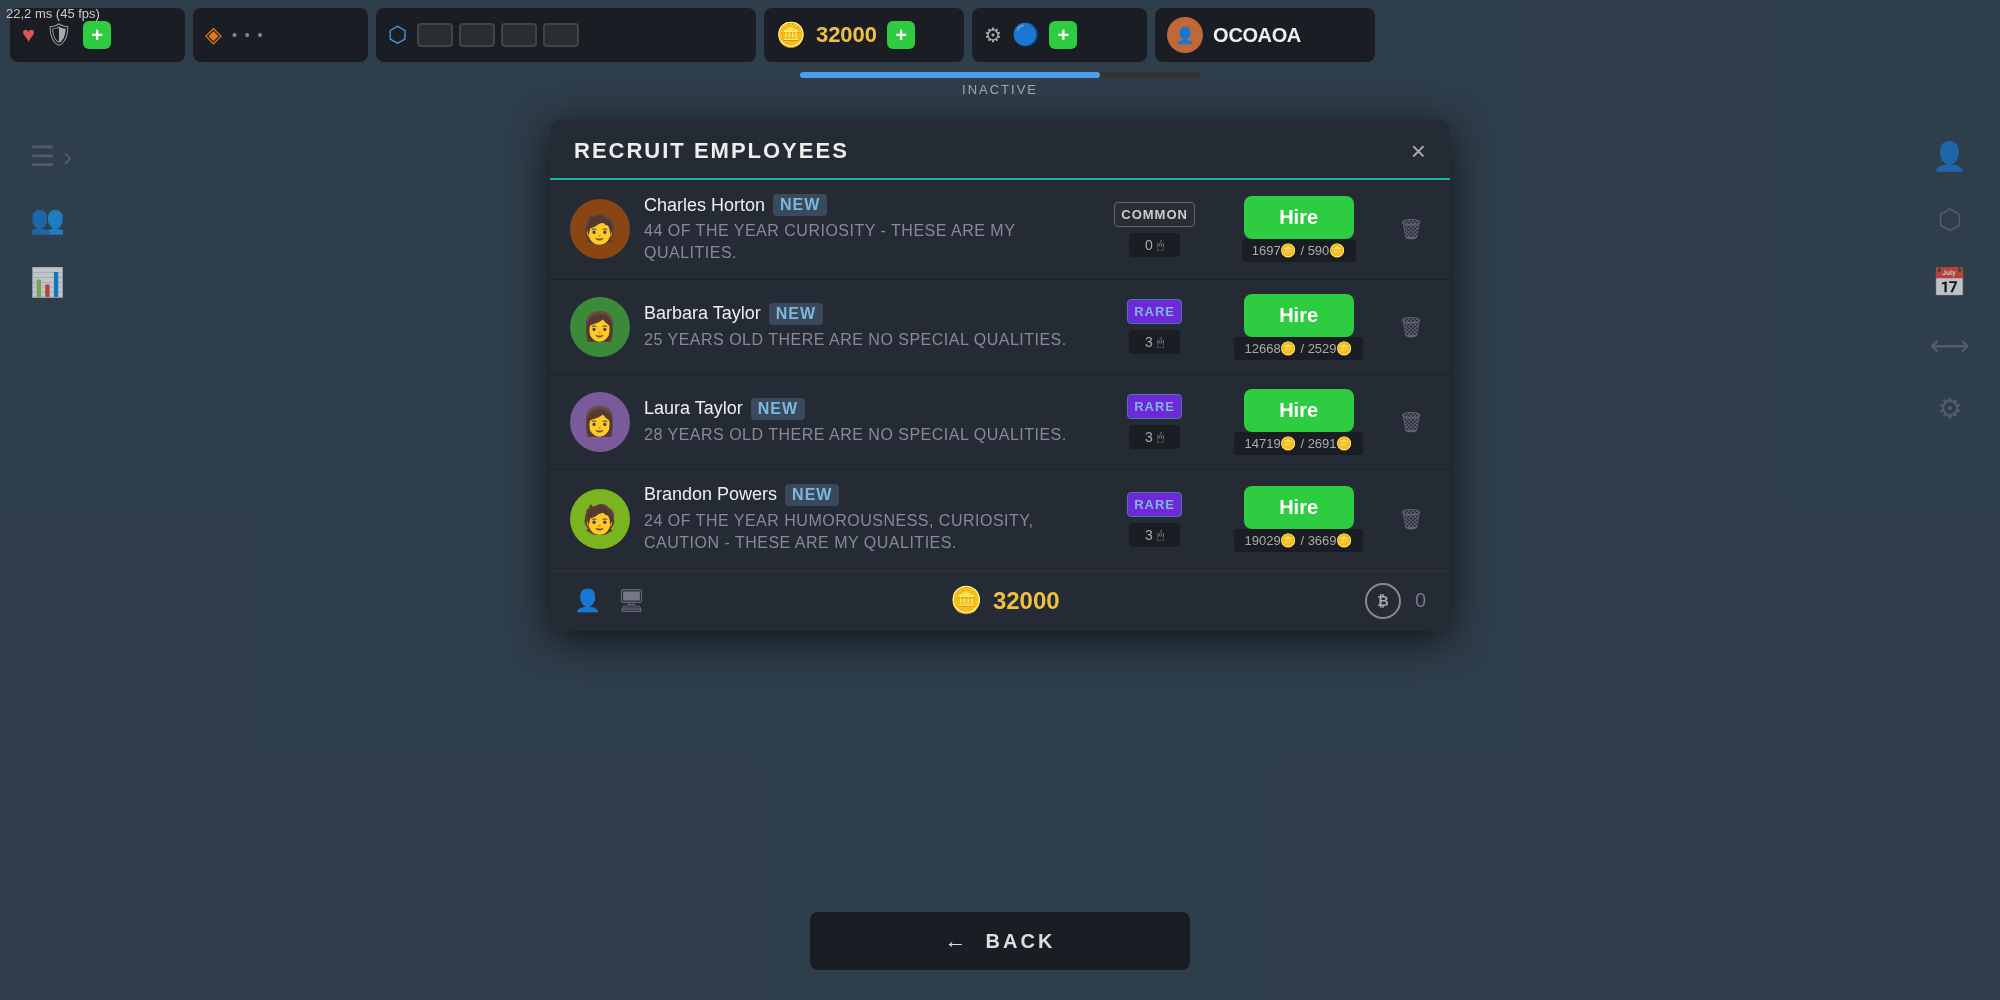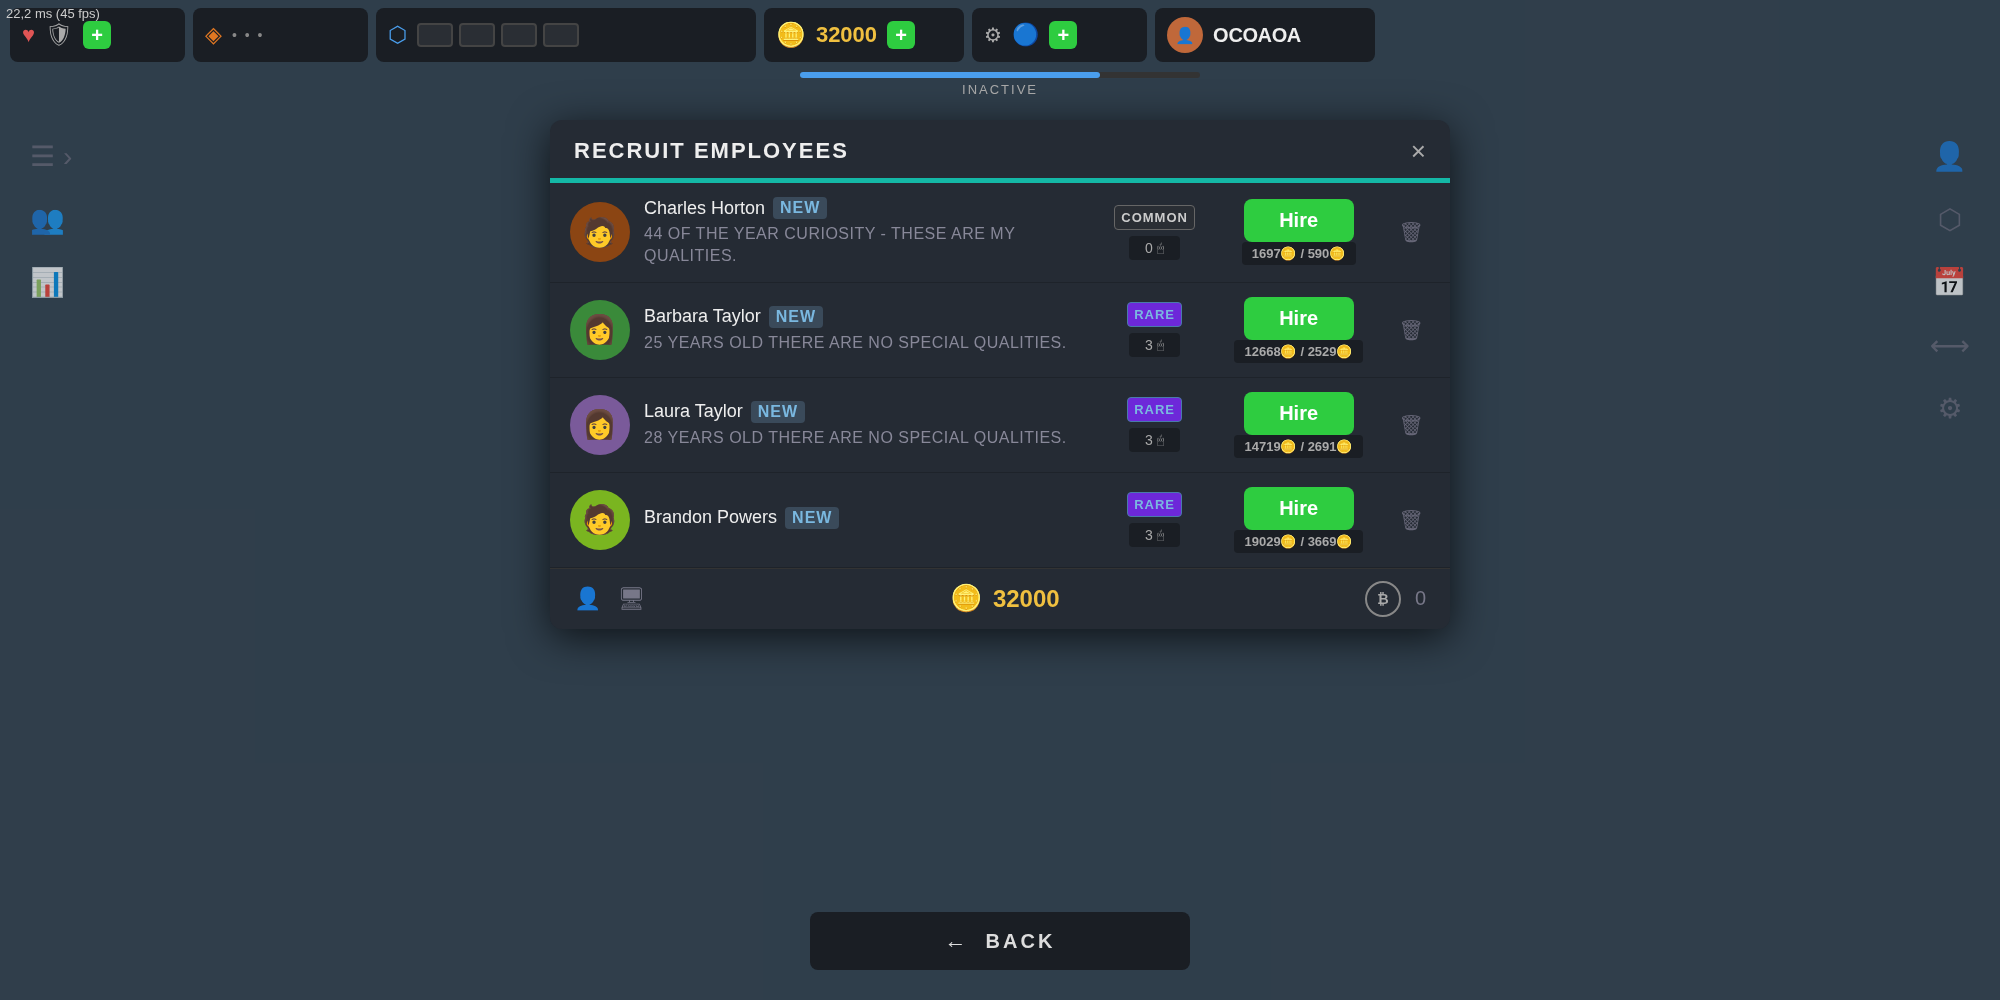--- a/index.html
+++ b/index.html
@@ -170,21 +170,21 @@
       z-index: 100;
       padding: 0 0 0 0;
       box-shadow: 0 8px 40px rgba(0,0,0,0.7);
     }
 
     .modal-header {
       display: flex;
       align-items: center;
       justify-content: space-between;
       padding: 18px 24px 14px 24px;
-      border-bottom: 5px solid #14b8a6;
+      border-bottom: 2px solid #14b8a6;
     }
     .modal-title {
       color: #eee;
       font-size: 22px;
       font-weight: bold;
       letter-spacing: 2px;
     }
     .modal-close {
       color: #aaa;
       font-size: 26px;
@@ -317,21 +317,20 @@
     .hire-cost {
       background: #1a1e24;
       color: #aaa;
       font-size: 13px;
       padding: 4px 10px;
       border-radius: 4px;
       display: flex;
       align-items: center;
       gap: 3px;
       white-space: nowrap;
-      font-weight: bold;
     }
 
     .delete-btn {
       background: none;
       border: none;
       color: #667;
       font-size: 20px;
       cursor: pointer;
       padding: 6px;
     }
@@ -541,20 +540,21 @@
       <button class="delete-btn">🗑</button>
     </div>
 
     <div class="employee-row">
       <div class="employee-avatar" style="background:#7ab520;">🧑</div>
       <div class="employee-info">
         <div class="employee-name-row">
           <span class="employee-name">Brandon Powers</span>
           <span class="badge-new">NEW</span>
         </div>
+        <div class="employee-desc">24 OF THE YEAR HUMOROUSNESS, CURIOSITY, CAUTION - THESE ARE MY QUALITIES.</div>
       </div>
       <div class="employee-stats">
         <span class="rarity-badge rarity-rare">RARE</span>
         <div class="stat-number">3 <span style="font-size:12px">🖱</span></div>
       </div>
       <div class="hire-section">
         <button class="hire-btn">Hire</button>
         <div class="hire-cost">19029🪙 / 3669🪙</div>
       </div>
       <button class="delete-btn">🗑</button>

